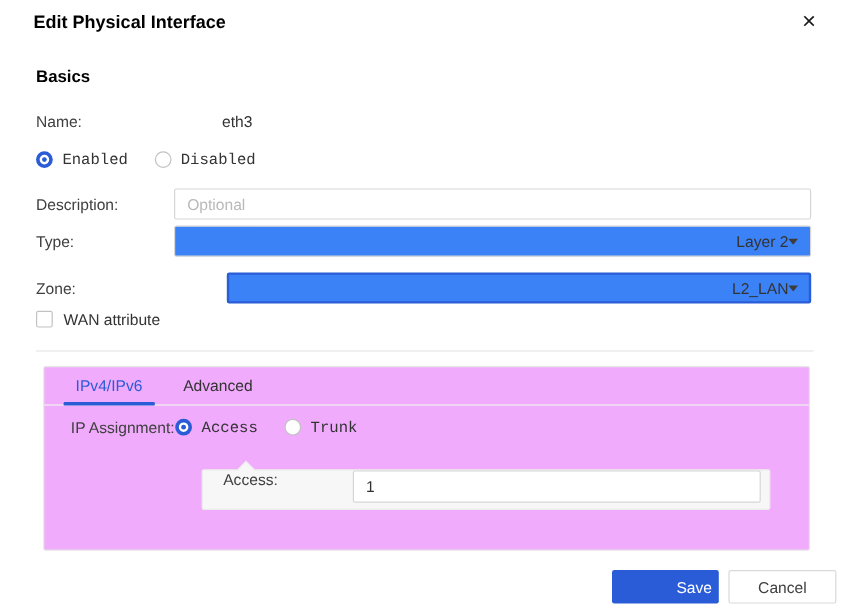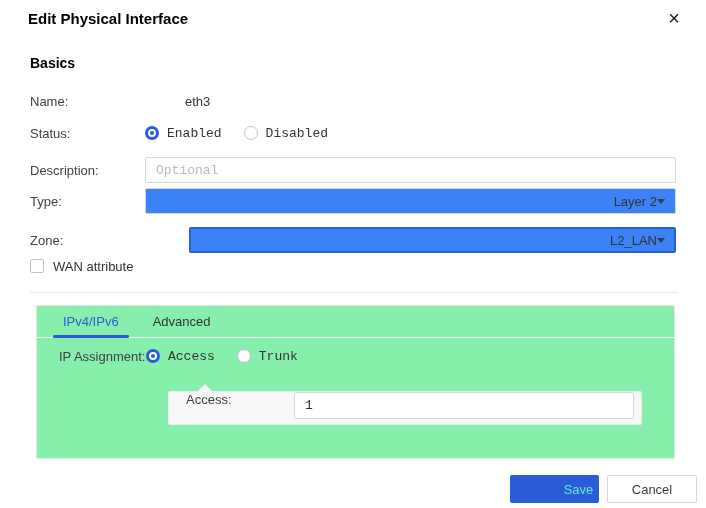--- a/index.html
+++ b/index.html
@@ -55,21 +55,21 @@
   .radio.checked { border: 3px solid #2a5cd8; }
   .radio.checked::after {
     content: ""; position: absolute; left: 2px; top: 2px;
     width: 4px; height: 4px; border-radius: 50%; background: #2a5cd8;
   }
   .radio-label { margin-left: 8px; color: #333; }
 
   
   .text-input {
     flex: 1; height: 26px; border: 1px solid #d6d6d6; border-radius: 2px;
-    padding: 0 10px; font-family: Liberation Mono, monospace; font-size: 13px; color: #333;
+    padding: 0 10px; font-family: Liberation Sans, sans-serif; font-size: 13px; color: #333;
     outline: none; background: #fff; width: 100%;
   }
   .text-input::placeholder { color: #b9b9b9; }
   .select {
     flex: 1; height: 26px; border: 1px solid #d6d6d6; border-radius: 2px;
     padding: 0 10px; display: flex; align-items: center;
     justify-content: flex-end; background: #3b82f6; cursor: pointer; color: #333;
   }
   .select.focused { border: 2px solid #2a5cd8; padding: 0 9px; margin-left: 44px; }
   .caret-down {
@@ -87,21 +87,21 @@
 
   
   .divider {
     position: absolute; top: 292px; left: 30px; right: 28px;
     height: 1px; background: #e6e6e6;
   }
 
   
   .tabbox {
     position: absolute; top: 305px; left: 36px; width: 639px; height: 154px;
-    border: 1px solid #e5e5e5; border-radius: 2px; background: #86efac;
+    border: 1px solid #e5e5e5; border-radius: 2px; background: #f0abfc;
   }
   .tab-header {
     height: 32px; display: flex; align-items: stretch; padding-left: 16px;
     border-bottom: 1px solid #f0f0f0;
   }
   .tab {
     position: relative; padding: 0 10px; margin-right: 14px;
     display: flex; align-items: center; color: #333; cursor: pointer;
   }
   .tab.active { color: #2a5cd8; }
@@ -130,21 +130,21 @@
   .sub-panel .flabel { width: 108px; flex-shrink: 0; }
   .sub-panel .text-input { flex: 0 0 340px; height: 27px; }
 
   
   .btn {
     position: absolute; top: 475px; height: 28px; border-radius: 2px;
     font-family: inherit; font-size: 13px; cursor: pointer;
     display: flex; align-items: center; justify-content: center;
   }
   .btn-save {
-    left: 510px; width: 89px; background: #2a5cd8; color: #5eead4; border: none; padding-left: 48px;
+    left: 510px; width: 89px; background: #2a5cd8; color: #ffffff; border: none; padding-left: 48px;
   }
   .btn-cancel {
     left: 607px; width: 90px; background: #fff; color: #404040;
     border: 1px solid #d9d9d9;
   }
 </style>
 </head>
 <body>
 
 <div class="dialog">
@@ -155,21 +155,20 @@
   </div>
 
   <div class="section-heading">Basics</div>
 
   <div class="row row-name">
     <span class="flabel">Name:</span>
     <span class="fvalue">eth3</span>
   </div>
 
   <div class="row row-status">
-    <span class="flabel">Status:</span>
     <span class="radio-group">
       <span class="radio-opt">
         <span class="radio checked"></span>
         <span class="radio-label">Enabled</span>
       </span>
       <span class="radio-opt">
         <span class="radio"></span>
         <span class="radio-label">Disabled</span>
       </span>
     </span>

